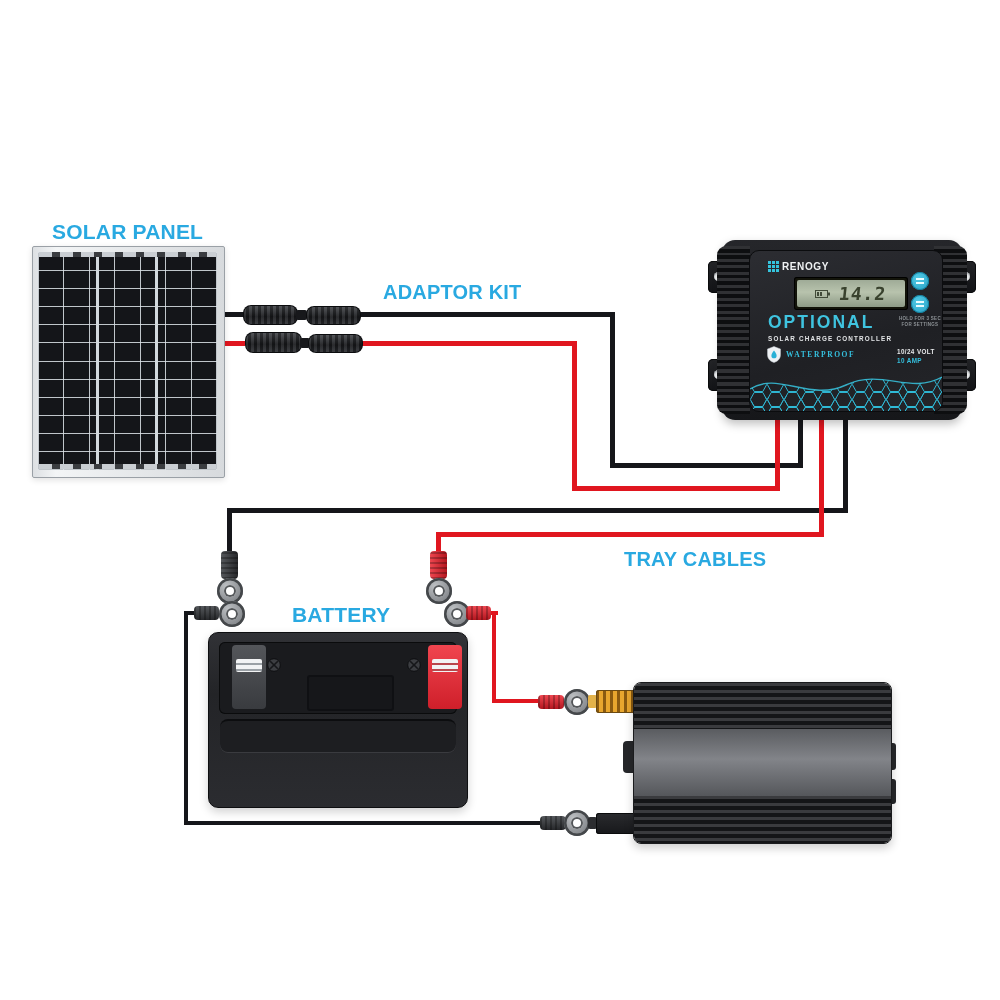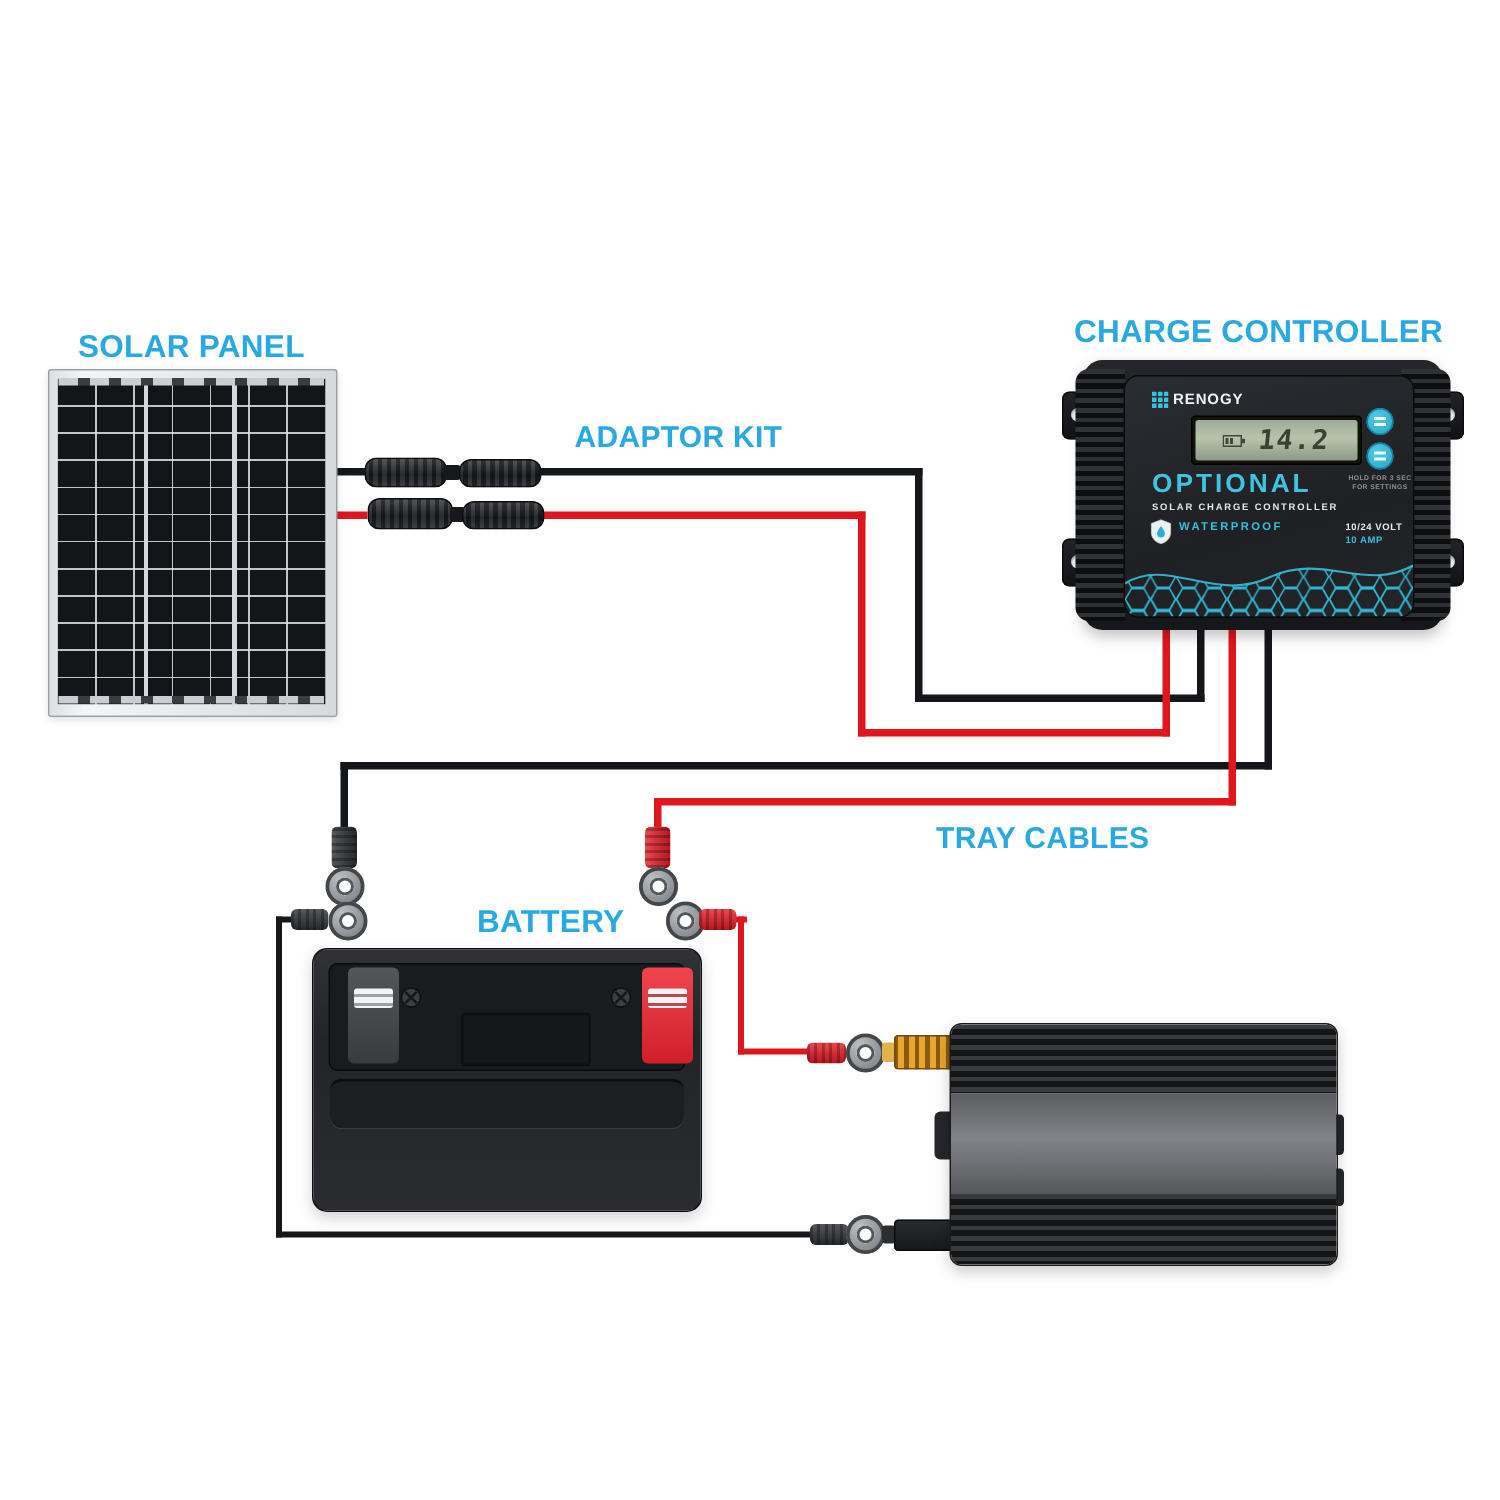--- a/index.html
+++ b/index.html
@@ -46,23 +46,22 @@
   
   .ribs{background:repeating-linear-gradient(180deg,#3a3b3e 0 3px,#141517 3px 7px);}
 </style>
 </head>
 <body>
 
 <div id="canvas">
 
   <div class="lbl" style="left:52px;top:220px;">SOLAR PANEL</div>
   <div class="lbl" style="left:383px;top:281px;font-size:20px;">ADAPTOR KIT</div>
-  <div class="lbl" style="left:716px;top:210px;">CHARGE CONTROLLER</div>
   <div class="lbl" style="left:624px;top:548px;font-size:20px;">TRAY CABLES</div>
-  <div class="lbl" style="left:292px;top:603px;margin-left:26px;">BATTERY</div>
+  <div class="lbl" style="left:292px;top:603px;">BATTERY</div>
 
   <div class="w blk" style="left:222px;top:312px;width:23px;height:5px;"></div>
   <div class="w blk" style="left:358px;top:312px;width:257px;height:5px;"></div>
   <div class="w blk" style="left:610px;top:312px;width:5px;height:156px;"></div>
   <div class="w blk" style="left:610px;top:463px;width:193px;height:5px;"></div>
   <div class="w blk" style="left:798px;top:420px;width:5px;height:48px;"></div>
 
   <div class="w red" style="left:222px;top:341px;width:23px;height:5px;"></div>
   <div class="w red" style="left:360px;top:341px;width:217px;height:5px;"></div>
   <div class="w red" style="left:572px;top:341px;width:5px;height:150px;"></div>
@@ -191,21 +190,21 @@
       <div class="cbtn" style="left:161px;top:21px;"></div>
       <div class="cbtn" style="left:161px;top:44px;"></div>
       <div class="abs" style="left:146px;top:65px;width:48px;text-align:center;font-size:4.5px;line-height:5.5px;color:#8d9296;letter-spacing:.3px;font-weight:bold;">
         <div>HOLD FOR 3 SEC</div>
         <div>FOR SETTINGS</div>
       </div>
 
       <div class="abs" style="left:18px;top:61px;color:#3fc4e0;font-weight:bold;font-size:17.5px;letter-spacing:2px;">OPTIONAL</div>
       <div class="abs" style="left:18px;top:84px;color:#e3e5e7;font-weight:bold;font-size:6.3px;letter-spacing:1.2px;">SOLAR CHARGE CONTROLLER</div>
 
-      <div class="abs" style="left:17px;top:95px;display:flex;align-items:flex-start;gap:5px;">
+      <div class="abs" style="left:17px;top:95px;display:flex;align-items:center;gap:5px;font-family:Liberation Serif, serif;">
         <span style="display:inline-block;line-height:0;">
           <svg width="14" height="17">
               <path d="M7,0.5 L13.5,3 V8.5 C13.5,13 10.5,15.5 7,16.5 C3.5,15.5 0.5,13 0.5,8.5 V3 Z" fill="#eef1f4" stroke="#c2c8ce" stroke-width=".5"></path>
               <path d="M7,4.6 C8.8,7 9.6,8.3 9.6,9.7 A2.6,2.6 0 0 1 4.4,9.7 C4.4,8.3 5.2,7 7,4.6 Z" fill="#29b0d6"></path>
             </svg>
         </span>
         <span style="color:#35c0de;font-weight:bold;font-size:7.5px;letter-spacing:1.6px;">WATERPROOF</span>
       </div>
 
       <div class="abs" style="left:147px;top:97px;">

